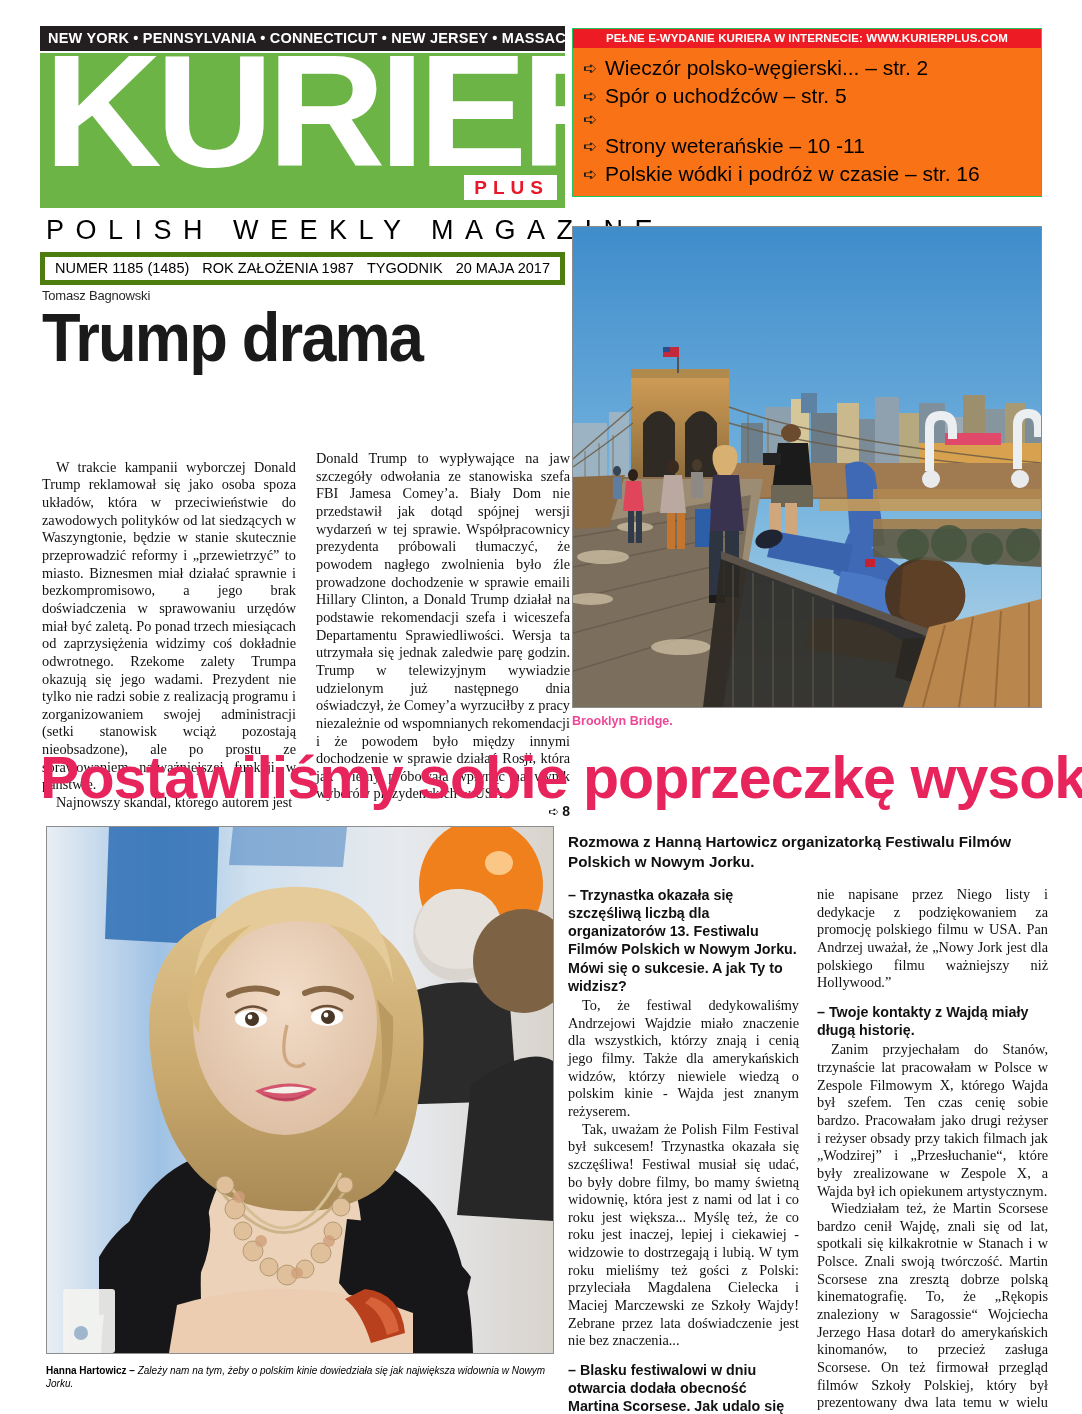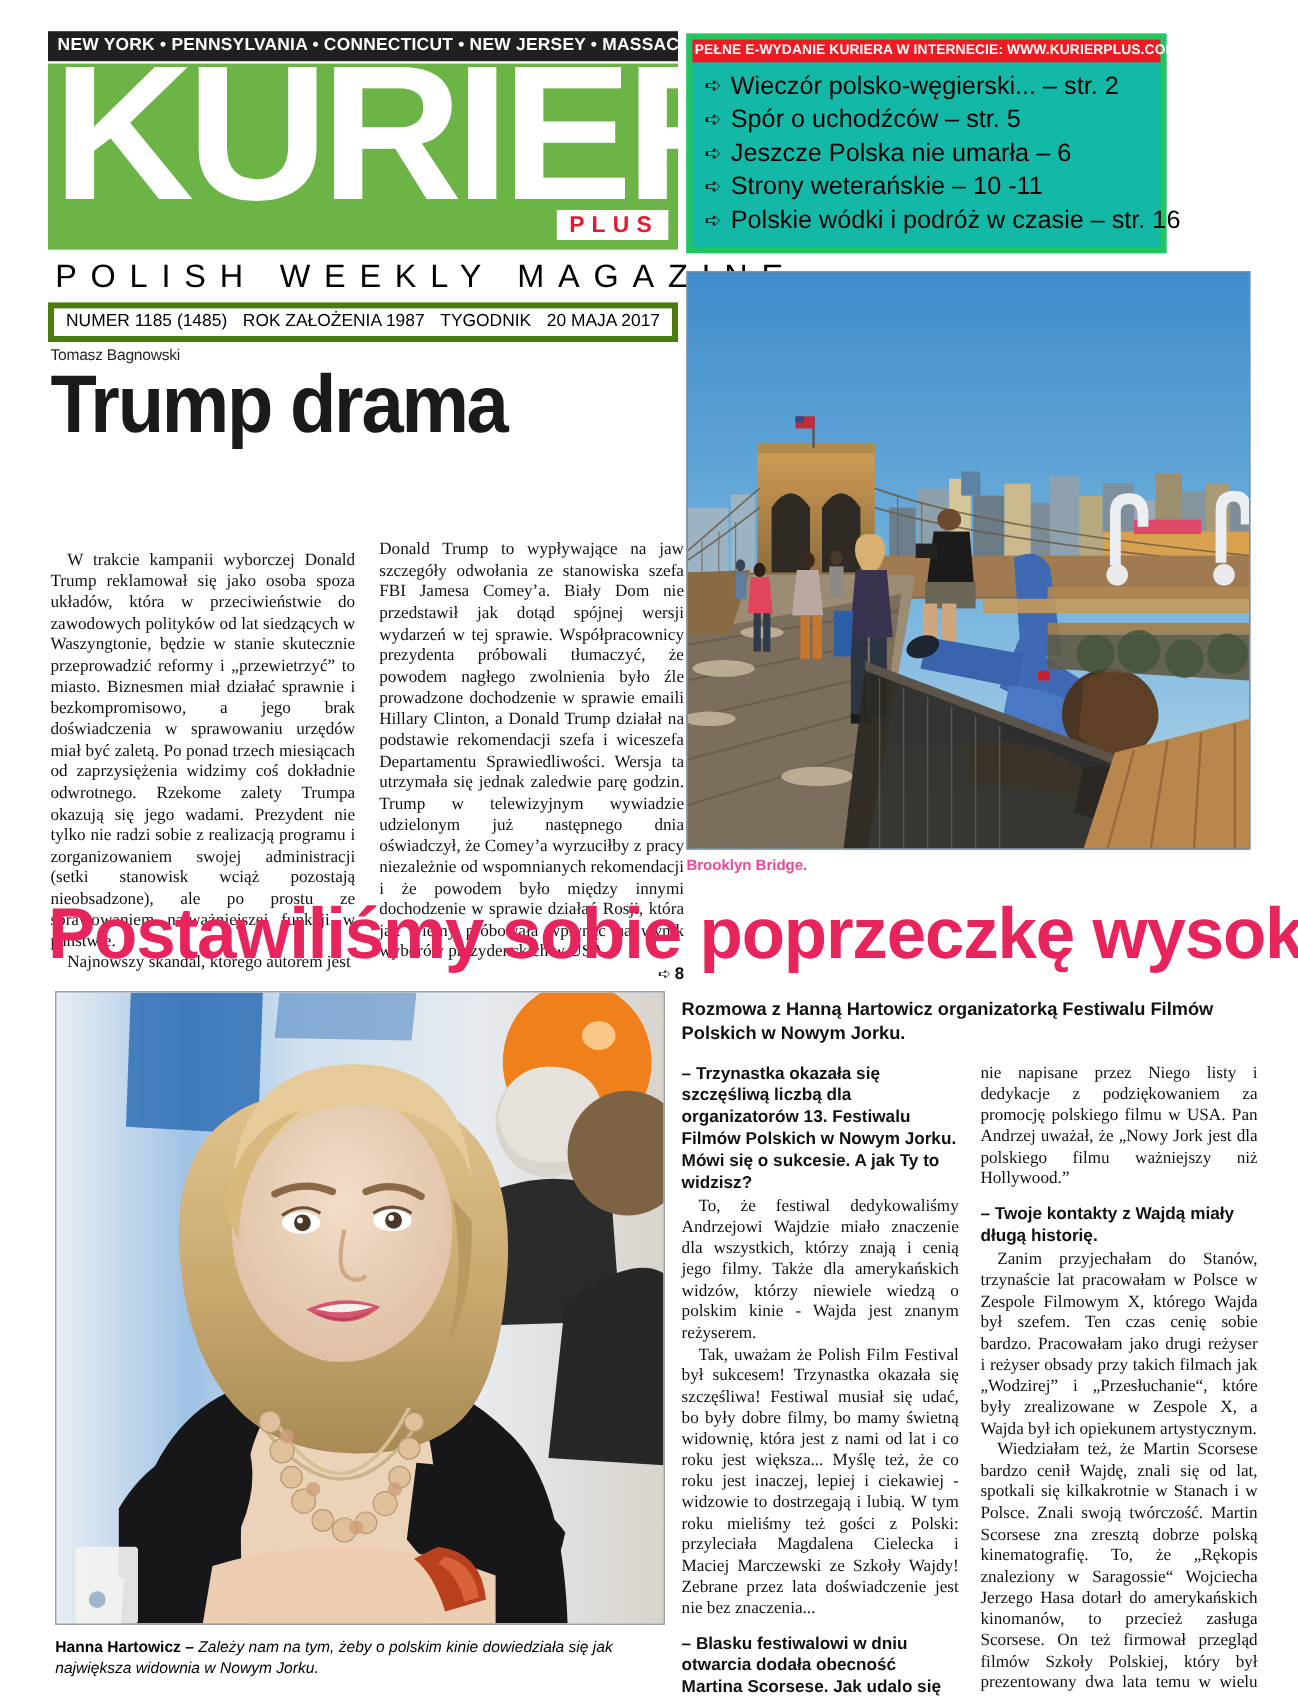--- a/index.html
+++ b/index.html
@@ -95,23 +95,23 @@
     padding: 3px 10px 4px 10px;
     box-sizing: border-box;
   }
   .issuebar span { white-space: nowrap; }
 
   
   .contents {
     position: absolute;
     left: 572px;
     top: 28px;
-    width: 400px;
-    background: #14b8a6;
-    border: 5px solid #22c55e;
+    width: 470px;
+    background: #f97316;
+    border: 1px solid #22c55e;
     box-sizing: border-box;
   }
   .contents-head {
     background: #ed1c24;
     color: #ffffff;
     font-weight: bold;
     font-size: 11.5px;
     text-align: center;
     letter-spacing: 0.1px;
     padding: 3px 2px 4px 2px;
@@ -252,21 +252,21 @@
     box-sizing: border-box;
     overflow: hidden;
     background: #d9e3ef;
   }
   .portrait svg { display: block; }
   .portrait-caption {
     position: absolute;
     left: 46px;
     top: 1364px;
     width: 515px;
-    font-size: 13px;
+    font-size: 10px;
     line-height: 1.32;
     font-family: "Liberation Sans", sans-serif;
     color: #000;
   }
   .portrait-caption b { font-weight: bold; }
   .portrait-caption i { font-style: italic; }
 
   
   .interview-intro {
     position: absolute;
@@ -337,21 +337,20 @@
       <div class="c-item">
         <span class="c-arrow">➪</span>
         <span>Wieczór polsko-węgierski... – str. 2</span>
       </div>
       <div class="c-item">
         <span class="c-arrow">➪</span>
         <span>Spór o uchodźców – str. 5</span>
       </div>
       <div class="c-item">
         <span class="c-arrow">➪</span>
-        <span>Jeszcze Polska nie umarła – 6</span>
       </div>
       <div class="c-item">
         <span class="c-arrow">➪</span>
         <span>Strony weterańskie –  10 -11</span>
       </div>
       <div class="c-item">
         <span class="c-arrow">➪</span>
         <span>Polskie wódki i podróż w czasie – str. 16</span>
       </div>
     </div>

